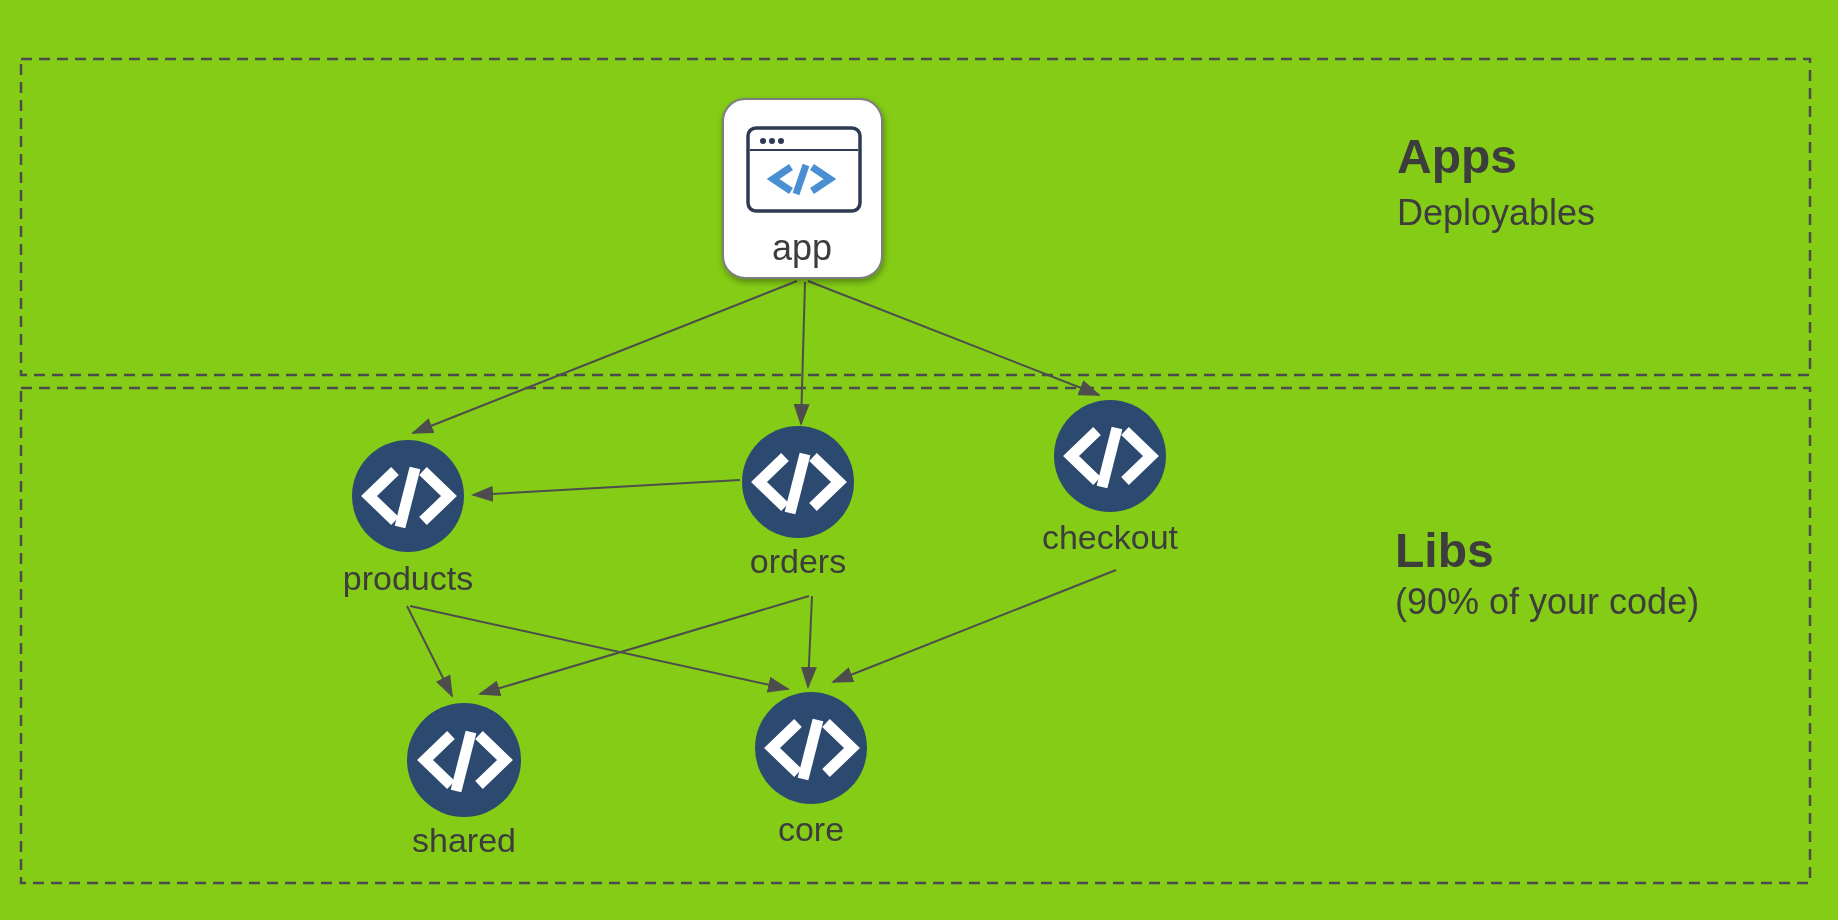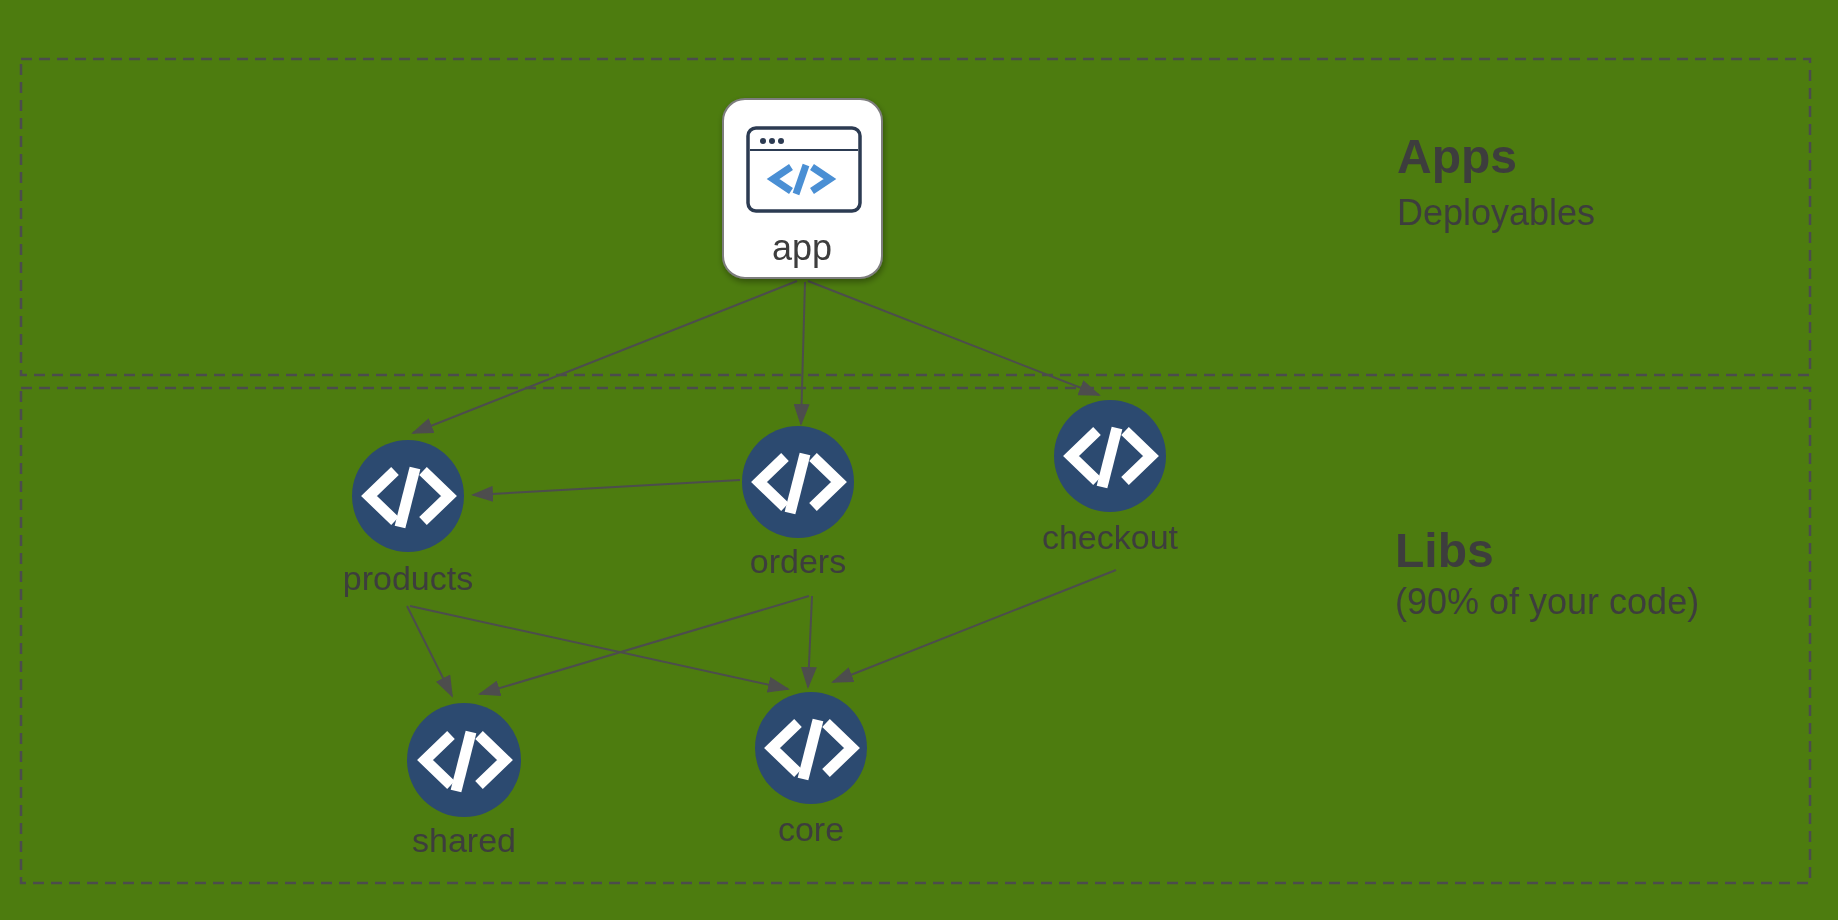--- a/index.html
+++ b/index.html
@@ -1,19 +1,19 @@
 <!DOCTYPE html>
 <html><head>
 <meta charset="utf-8">
 <style>
   html,body{margin:0;padding:0;background:#ffffff;}
   .canvas{
     position:relative;
     width:1838px;height:920px;
-    background:#4d7c0f;
+    background:#84cc16;
     font-family:"Liberation Sans", sans-serif;
     overflow:hidden;
   }
   svg{display:block;}
   .section-box{fill:none;stroke:#4c4c4c;stroke-width:2.5;stroke-dasharray:11 7;}
   .edge{stroke:#4d4d4d;stroke-width:2;fill:none;}
   .node-circle{fill:#2c4a70;}
   .code-glyph{stroke:#ffffff;stroke-width:11;fill:none;stroke-linecap:butt;stroke-linejoin:miter;}
   .app-card{fill:#ffffff;stroke:#7d7d7d;stroke-width:2;}
   .browser-frame{fill:#ffffff;stroke:#2c3b52;stroke-width:3.5;}

